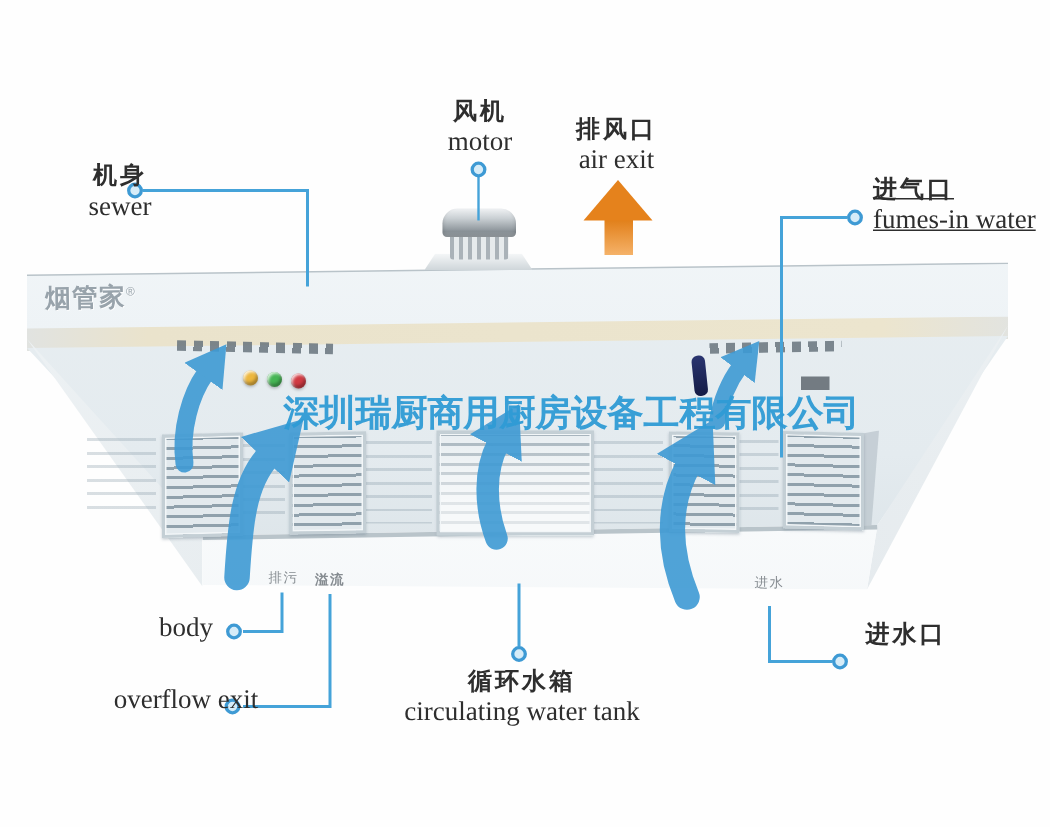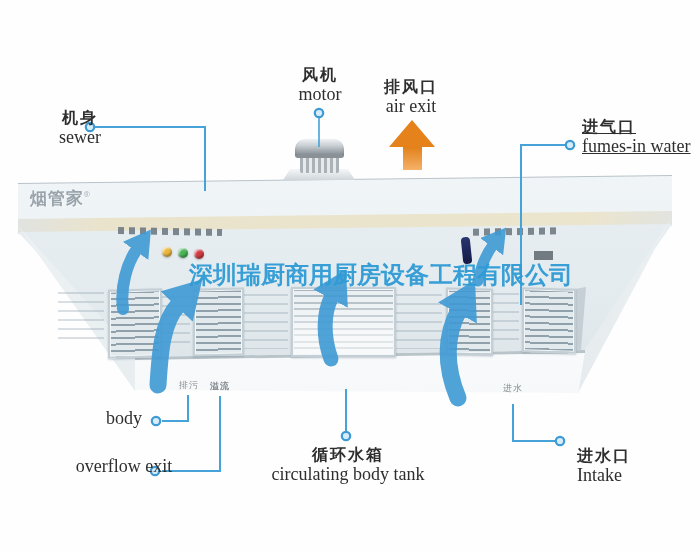--- a/index.html
+++ b/index.html
@@ -160,24 +160,23 @@
     <span class="en">fumes-in water</span>
   </div>
   <div class="lbl" style="left:79px;top:408px;width:90px;">
     <span class="en">body</span>
   </div>
   <div class="lbl" style="left:58px;top:456px;width:132px;">
     <span class="en">overflow exit</span>
   </div>
   <div class="lbl" style="left:256px;top:446px;width:184px;">
     <span class="zh">循环水箱</span>
-    <span class="en">circulating body tank</span>
+    <span class="en">circulating water tank</span>
   </div>
-  <div class="lbl left-align" style="left:577px;top:415px;width:80px;margin-top:32px;">
+  <div class="lbl left-align" style="left:577px;top:415px;width:80px;">
     <span class="zh">进水口</span>
-    <span class="en">Intake</span>
   </div>
 
   <div class="pm" style="left:179px;top:379px;">排污</div>
   <div class="pm" style="left:210px;top:380px;font-weight:bold;">溢流</div>
   <div class="pm" style="left:503px;top:382px;">进水</div>
 
 </div>
 
 </body></html>

